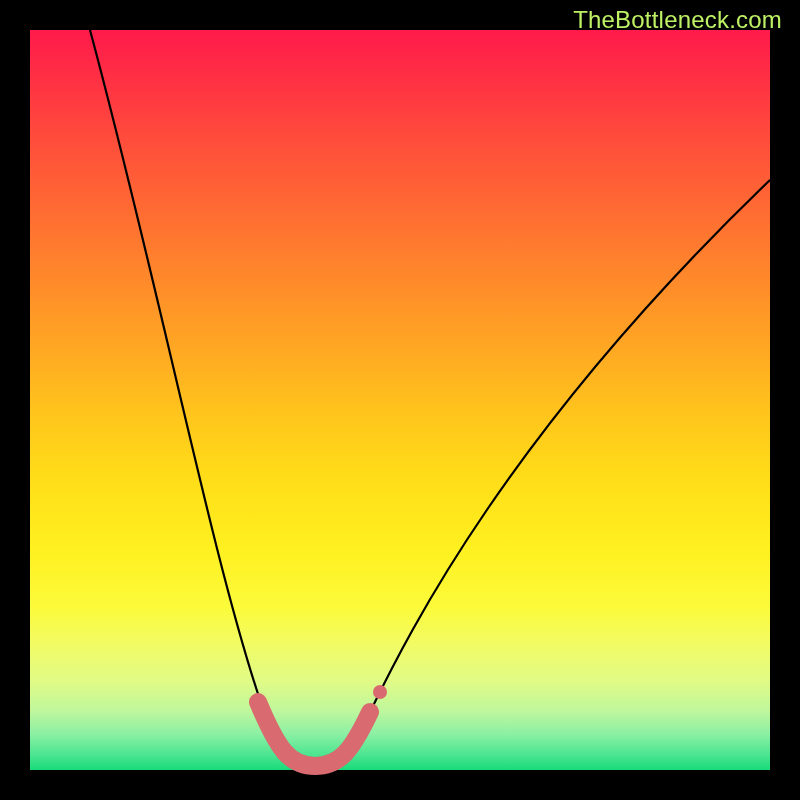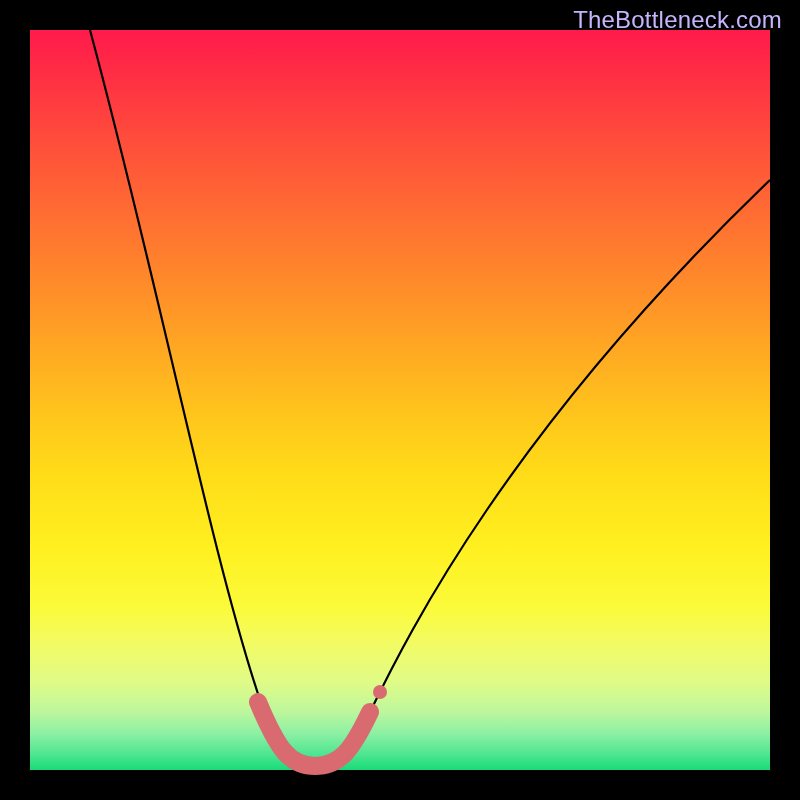--- a/index.html
+++ b/index.html
@@ -40,21 +40,21 @@
       #bff79c 92%,
       #8ef0a4 95%,
       #4be590 98%,
       #18db78 100%
     );
   }
   .attribution {
     position: absolute;
     top: 6px;
     right: 18px;
-    color: #c4b5fd;
+    color: #bef264;
     font-size: 24px;
     font-weight: 400;
     letter-spacing: 0.2px;
   }
   svg.curve-layer {
     position: absolute;
     left: 0; top: 0;
     width: 740px; height: 740px;
     overflow: visible;
   }

